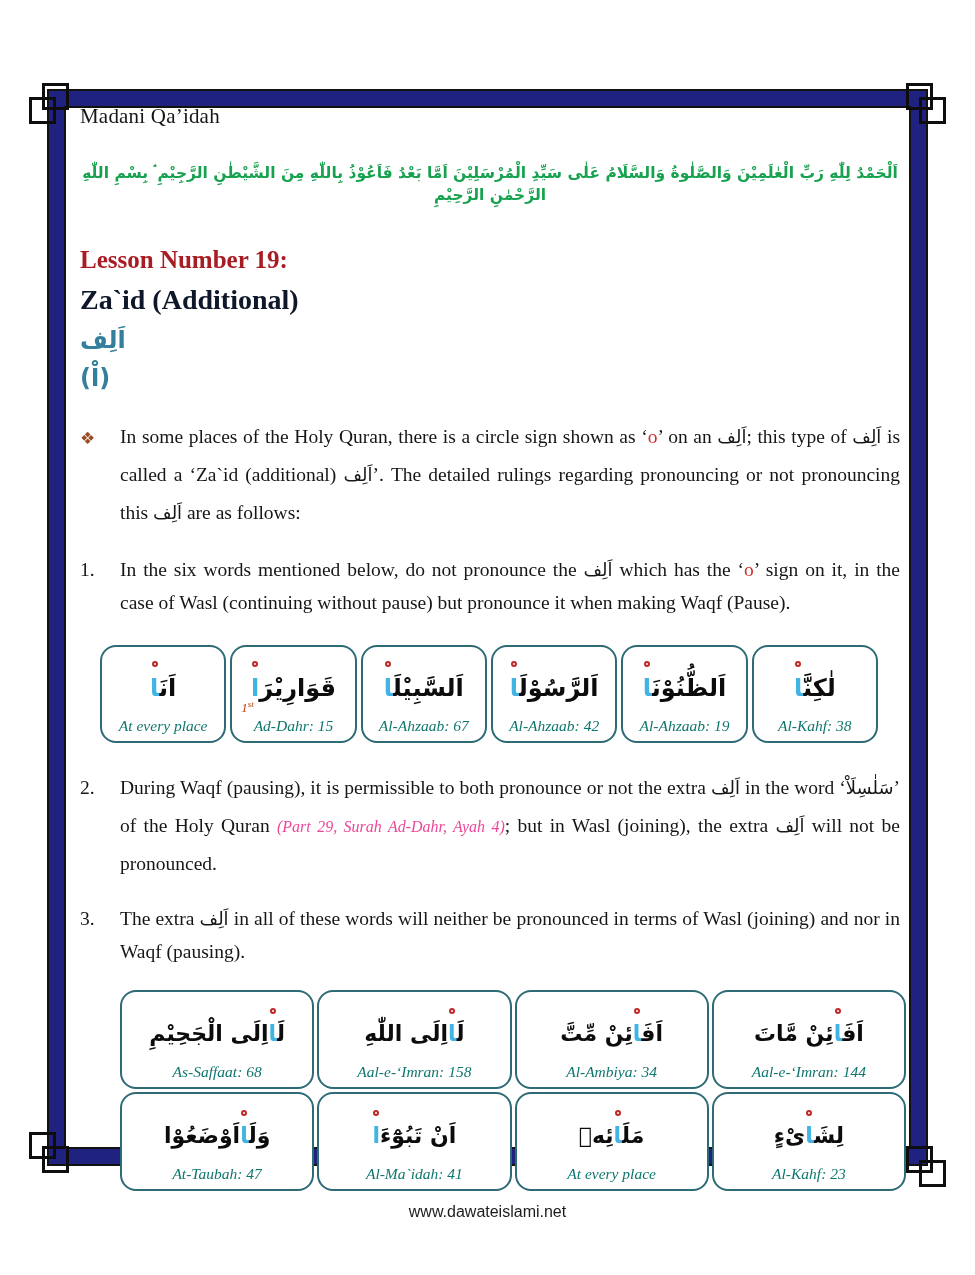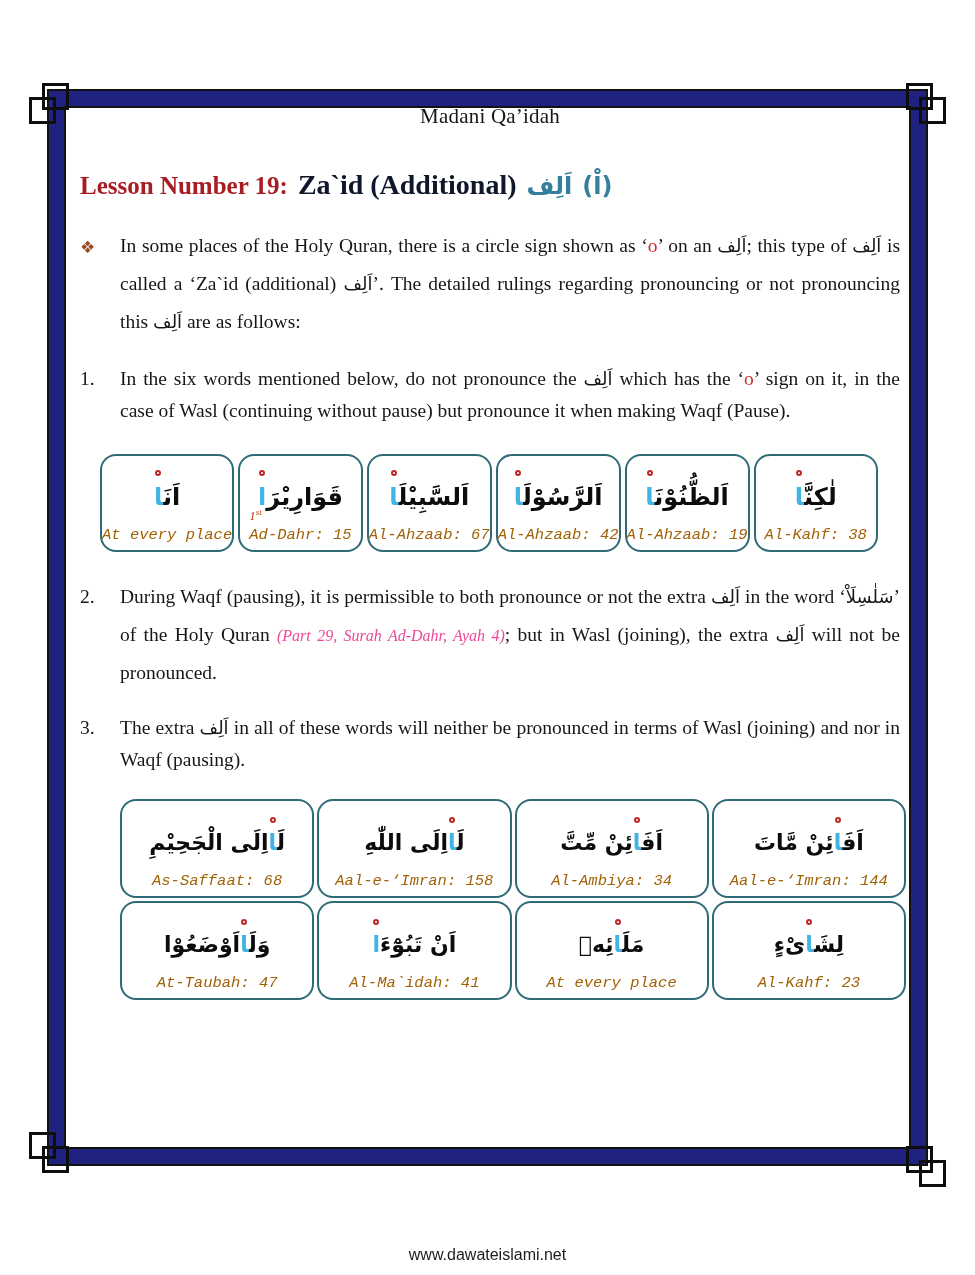--- a/index.html
+++ b/index.html
@@ -11,27 +11,27 @@
   
   .frame {
     position:absolute; left:49px; top:91px; width:877px; height:1073px;
     border:15px solid #20227f;
     outline:2px solid #121212;
     box-shadow: inset 0 0 0 2px #121212;
   }
   .sq { position:absolute; width:27px; height:27px; border:3.5px solid #0e0e0e; background:transparent; }
   
   .content { position:absolute; left:80px; top:104px; width:820px; }
-  .doc-header { font-size:21px; letter-spacing:0.2px;text-align:center; }
+  .doc-header { font-size:21px; letter-spacing:0.2px; }
   .basmala {
     margin-top:34px; text-align:center; direction:rtl;
     font-family:"DejaVu Sans", sans-serif; font-weight:bold;
     color:#17a24f; font-size:15.5px; line-height:1.4;
   }
-  .lesson-title { margin-top:40px; display:flex; align-items:baseline; gap:10px; }
+  .lesson-title { margin-top:40px; display:flex; align-items:baseline; gap:10px;flex-direction:column; }
   .lesson-no { color:#a81c23; font-weight:bold; font-size:25px; }
   .lesson-name { color:#0f172a; font-weight:bold; font-size:28px; }
   .lesson-ar { color:#337f9c; font-weight:bold; font-size:24px; font-family:"DejaVu Sans",sans-serif; }
   .rtl { direction:rtl; unicode-bidi:isolate; }
   
   .para { display:flex; text-align:justify; font-size:19.5px; }
   .para .marker { flex:0 0 40px; }
   .bullet-glyph { color:#9c4b22; font-size:17px; position:relative; top:1px; }
   .ptext { flex:1; }
   .intro { margin-top:26px; line-height:1.95; }
@@ -55,26 +55,26 @@
     flex:1; display:flex; align-items:center; justify-content:center;
     font-family:"DejaVu Sans",sans-serif; direction:rtl; unicode-bidi:isolate;
     font-size:24px; font-weight:bold; white-space:nowrap; padding-top:12px; color:#0c0c0c;
   }
   .t2 .word { font-size:22px; }
   .walif { color:#41b4e4; position:relative; }
   .ring {
     position:absolute; top:-13px; left:50%; transform:translateX(-50%);
     width:6px; height:6px; border:2.5px solid #c22727; border-radius:50%;
   }
-  .ref { font-style:italic; color:#a16207; font-size:15.5px; margin-bottom:6px; white-space:nowrap;font-family:Liberation Mono, monospace; }
+  .ref { font-style:italic; color:#0f766e; font-size:15.5px; margin-bottom:6px; white-space:nowrap; }
   .note { position:absolute; left:9px; bottom:25px; font-style:italic; font-size:13px; color:#c2410c; }
   .note sup { font-size:9px; }
   .page-num { margin-top:10px; text-align:center; font-size:21px; }
   .footer {
-    position:absolute; top:1246px; left:0; width:100%; text-align:center;
+    position:absolute; top:1203px; left:0; width:100%; text-align:center;
     font-family:"Liberation Sans", sans-serif; font-size:16px; color:#1c1c1c;
   }
 </style>
 </head>
 <body>
 
 <div class="page">
 
   <div class="frame"></div>
   <div class="sq" style="left:42px;  top:83px;"></div>
@@ -83,20 +83,21 @@
   <div class="sq" style="left:919px; top:97px;"></div>
   <div class="sq" style="left:42px;  top:1146px;"></div>
   <div class="sq" style="left:29px;  top:1132px;"></div>
   <div class="sq" style="left:906px; top:1146px;"></div>
   <div class="sq" style="left:919px; top:1160px;"></div>
 
   <div class="content">
 
     <div class="doc-header">Madani Qa’idah</div>
 
+    <div class="basmala">اَلْحَمْدُ لِلّٰهِ رَبِّ الْعٰلَمِيْنَ وَالصَّلٰوةُ وَالسَّلَامُ عَلٰى سَيِّدِ الْمُرْسَلِيْنَ اَمَّا بَعْدُ فَاَعُوْذُ بِاللّٰهِ مِنَ الشَّيْطٰنِ الرَّجِيْمِ ۘ بِسْمِ اللّٰهِ الرَّحْمٰنِ الرَّحِيْمِ</div>
 
     <div class="lesson-title">
       <span class="lesson-no">Lesson Number 19:</span>
       <span class="lesson-name">Za`id (Additional)</span>
       <span class="lesson-ar rtl">اَلِف</span>
       <span class="lesson-ar rtl">(اْ)</span>
     </div>
 
     <div class="para intro">
       <div class="marker"><span class="bullet-glyph">❖</span></div>

